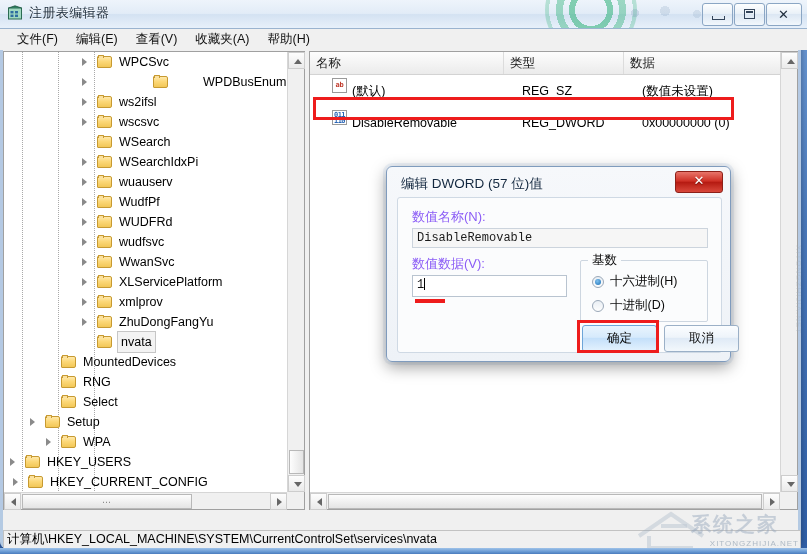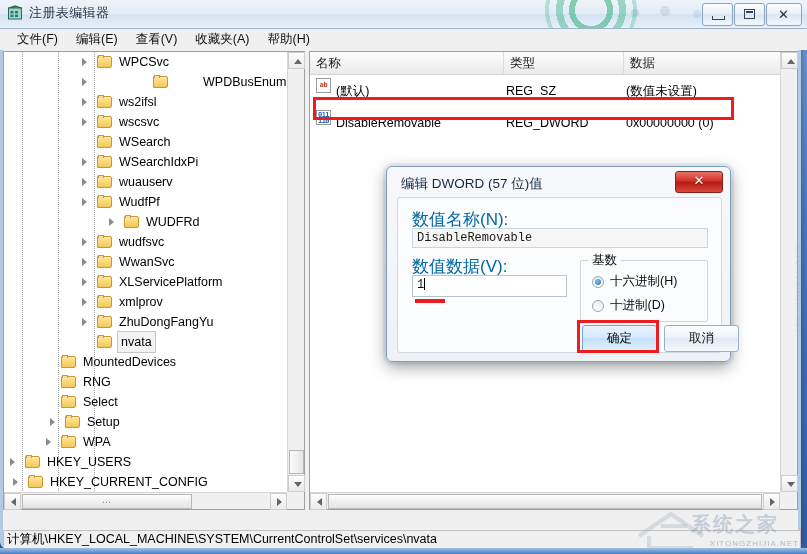--- a/index.html
+++ b/index.html
@@ -179,21 +179,21 @@
     background:linear-gradient(180deg,#fdfdfd 0%,#f4f4f4 50%,#ebebeb 100%);
     border-bottom:1px solid #d3d3d3;
     font-family:Liberation Serif, serif;
   }
   .lv-col{
     position:absolute;top:0;height:22px;line-height:22px;
     font-size:12.5px;color:#1a1a1a;padding-left:6px;box-sizing:border-box;
     border-right:1px solid #dcdcdc;cursor:pointer;white-space:nowrap;
   }
   .lv-rows{position:absolute;left:0;top:23px;right:17px;bottom:17px;overflow:hidden;}
-  .lv-row{height:32px;display:flex;align-items:center;position:relative;}
+  .lv-row{height:32px;display:flex;align-items:center;position:relative;margin-left:16px;}
   .lv-cell{position:absolute;font-size:12.5px;color:#000;white-space:nowrap;line-height:22px;}
   .ico-sz,.ico-dw{
     position:absolute;left:6px;top:3px;width:15px;height:15px;
     border:1px solid #9a9a9a;background:#fff;box-sizing:border-box;
     font-size:7px;font-weight:bold;line-height:6px;text-align:center;
     font-family:"DejaVu Sans Mono",monospace;overflow:hidden;
   }
   .ico-sz{color:#c0392b;padding-top:3px;letter-spacing:-.3px;}
   .ico-dw{color:#2a66b5;padding-top:1px;letter-spacing:-.5px;}
   .ico-dw span{display:block;line-height:6px;}
@@ -228,21 +228,21 @@
   }
   .dlg-close span{
     position:absolute;left:0;right:0;top:1px;text-align:center;
     font-size:13px;font-weight:bold;color:#fff;font-family:"DejaVu Sans",sans-serif;
     text-shadow:0 1px 1px rgba(0,0,0,.4);
   }
   .dlg-body{
     position:absolute;left:10px;top:30px;width:325px;height:156px;
     background:#fbfcfd;border:1px solid #cfd9e4;border-radius:3px;box-sizing:border-box;
   }
-  .dlg-lab{position:absolute;font-size:17px;color:#0369a1;white-space:nowrap;}
+  .dlg-lab{position:absolute;font-size:13px;color:#8b5cf6;white-space:nowrap;}
   .dlg-input{
     position:absolute;background:#fff;border:1px solid #b9c4d0;
     box-sizing:border-box;font-family:"Liberation Mono","DejaVu Sans Mono",monospace;
     font-size:12px;color:#111;padding:2px 4px;line-height:15px;white-space:nowrap;overflow:hidden;
   }
   .dlg-input.ro{background:#f6f6f6;color:#1a1a1a;border-color:#ccd4dd;}
   .caret{display:inline-block;width:1px;height:12px;background:#000;vertical-align:-2px;margin-left:0px;}
   .red-underline{position:absolute;background:#ee1c1c;}
   .groupbox{
     position:absolute;border:1px solid #cdd6e0;border-radius:2px;box-sizing:border-box;
@@ -383,21 +383,21 @@
             <span class="dots"></span>
             <span class="folder"></span>
             <span class="tlabel">wuauserv</span>
           </div>
           <div class="tnode" style="padding-left: 76px;">
             <span class="twist has"></span>
             <span class="dots"></span>
             <span class="folder"></span>
             <span class="tlabel">WudfPf</span>
           </div>
-          <div class="tnode" style="padding-left: 103px;">
+          <div class="tnode" style="padding-left: 76px;">
             <span class="twist has"></span>
             <span class="dots"></span>
             <span class="folder"></span>
             <span class="tlabel">WUDFRd</span>
           </div>
           <div class="tnode" style="padding-left: 76px;">
             <span class="twist has"></span>
             <span class="dots"></span>
             <span class="folder"></span>
             <span class="tlabel">wudfsvc</span>
@@ -443,21 +443,21 @@
             <span class="dots"></span>
             <span class="folder"></span>
             <span class="tlabel">RNG</span>
           </div>
           <div class="tnode" style="padding-left: 40px;">
             <span class="twist"></span>
             <span class="dots"></span>
             <span class="folder"></span>
             <span class="tlabel">Select</span>
           </div>
-          <div class="tnode" style="padding-left: 44px;">
+          <div class="tnode" style="padding-left: 24px;">
             <span class="twist has"></span>
             <span class="dots"></span>
             <span class="folder"></span>
             <span class="tlabel">Setup</span>
           </div>
           <div class="tnode" style="padding-left: 40px;">
             <span class="twist has"></span>
             <span class="dots"></span>
             <span class="folder"></span>
             <span class="tlabel">WPA</span>

